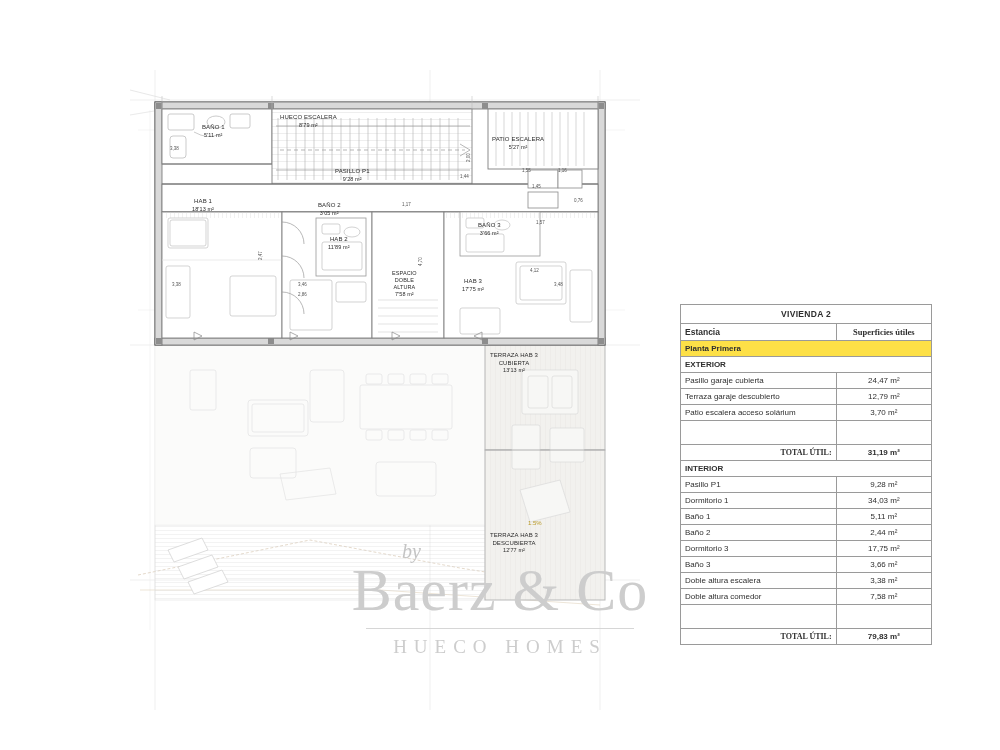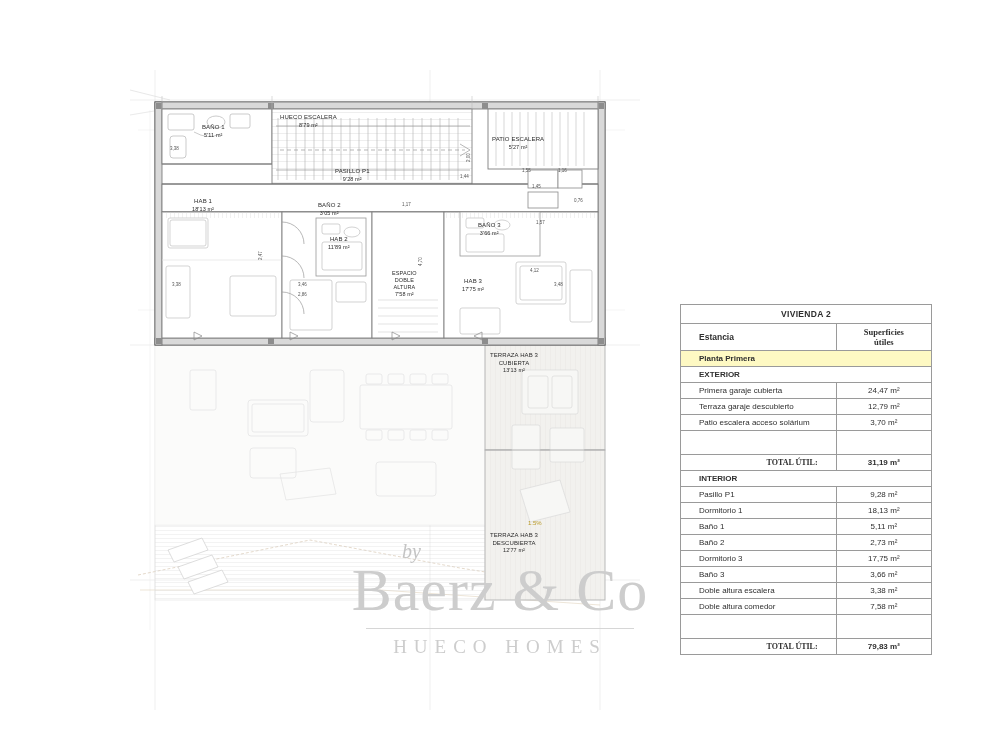--- a/index.html
+++ b/index.html
@@ -103,39 +103,39 @@
     width: 252px;
   }
   table.areas {
     border-collapse: collapse;
     width: 100%;
     font-size: 8px;
     color: #2f2f2f;
   }
   table.areas td, table.areas th {
     border: 1px solid #9a9a9a;
-    padding: 3px 18px;
+    padding: 3px 4px;
     font-weight: normal;
     vertical-align: middle;
   }
   td.c, th.c { text-align: center; }
   td.r { text-align: right; font-family: Liberation Serif, serif; }
   tr.title td {
     text-align: center;
     font-weight: bold;
     font-size: 8.5px;
     letter-spacing: 0.3px;
     padding: 4px 5px;
   }
   tr.head td {
     font-weight: bold;
     font-size: 8.5px;
   }
   tr.section td {
-    background: #fef9c3;
+    background: #fde047;
     font-weight: bold;
     font-size: 8px;
   }
   tr.group td {
     font-weight: bold;
     font-size: 8px;
   }
   tr.total td {
     font-weight: bold;
     font-size: 8px;
@@ -487,21 +487,21 @@
         <td class="cellw2 c">Superficies útiles</td>
       </tr>
       <tr class="section">
         <td colspan="2">Planta Primera</td>
       </tr>
 
       <tr class="group">
         <td colspan="2">EXTERIOR</td>
       </tr>
       <tr>
-        <td>Primera garaje cubierta</td>
+        <td>Pasillo garaje cubierta</td>
         <td class="c">24,47 m²</td>
       </tr>
       <tr>
         <td>Terraza garaje descubierto</td>
         <td class="c">12,79 m²</td>
       </tr>
       <tr>
         <td>Patio escalera acceso solárium</td>
         <td class="c">3,70 m²</td>
       </tr>
@@ -516,29 +516,29 @@
 
       <tr class="group">
         <td colspan="2">INTERIOR</td>
       </tr>
       <tr>
         <td>Pasillo P1</td>
         <td class="c">9,28 m²</td>
       </tr>
       <tr>
         <td>Dormitorio 1</td>
-        <td class="c">18,13 m²</td>
+        <td class="c">34,03 m²</td>
       </tr>
       <tr>
         <td>Baño 1</td>
         <td class="c">5,11 m²</td>
       </tr>
       <tr>
         <td>Baño 2</td>
-        <td class="c">2,73 m²</td>
+        <td class="c">2,44 m²</td>
       </tr>
       <tr>
         <td>Dormitorio 3</td>
         <td class="c">17,75 m²</td>
       </tr>
       <tr>
         <td>Baño 3</td>
         <td class="c">3,66 m²</td>
       </tr>
       <tr>

